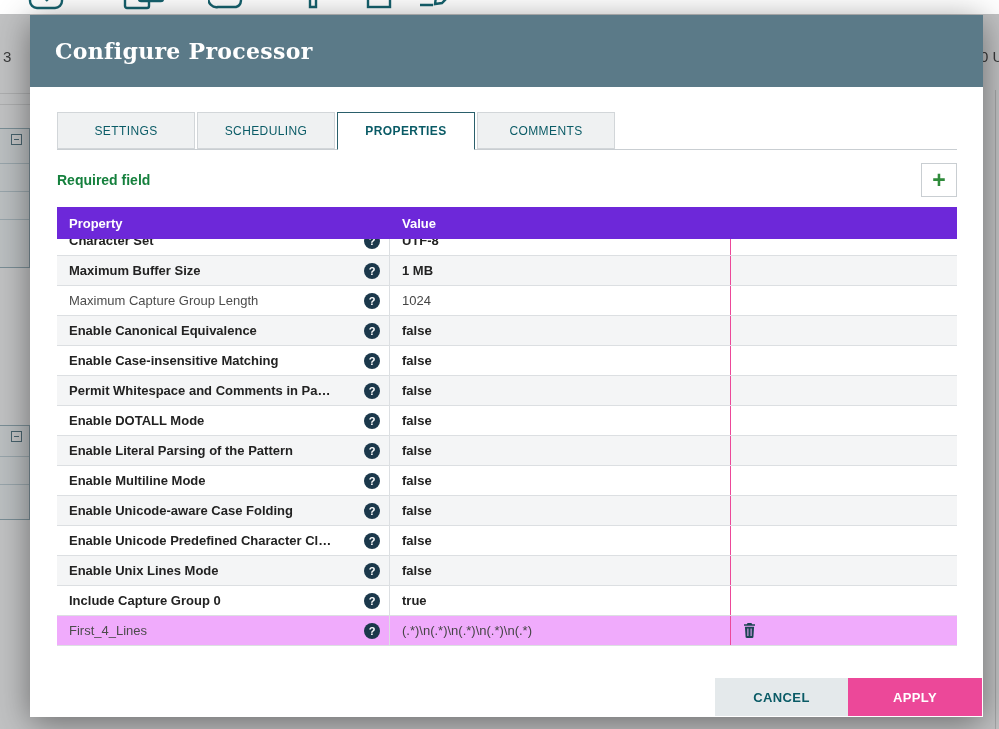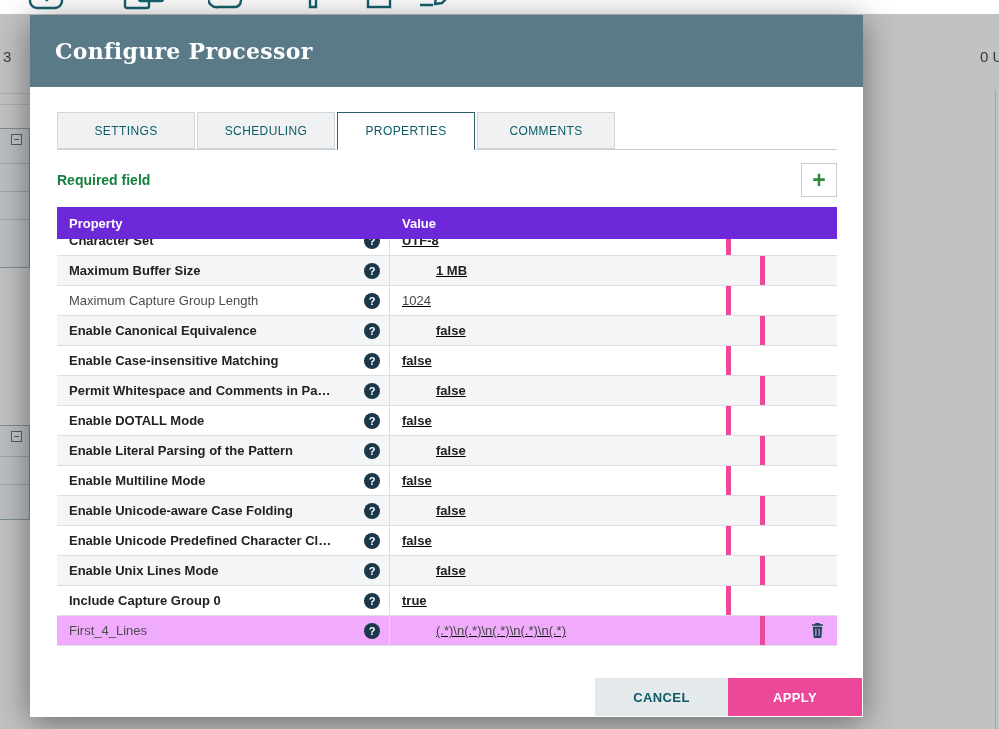--- a/index.html
+++ b/index.html
@@ -19,21 +19,21 @@
   .cbox .inner-line { position:absolute; left:0; right:0; height:1px; background:#c6d6dc; }
   .mini-box { position:absolute; left:11px; width:11px; height:11px; border:1px solid #5a7d8a; background:#fff; }
   .mini-box::after { content:""; position:absolute; left:2px; right:2px; top:4px; height:1px; background:#5a7d8a; }
   .hline { position:absolute; left:0; width:30px; height:1px; background:#e2e2e2; }
   .vline-right { position:absolute; left:995px; top:90px; bottom:0; width:1px; background:#d6d6d6; }
 
   .overlay { position:absolute; left:0; top:14px; right:0; bottom:0; background:rgba(25,28,30,0.26); }
 
   
   .modal {
-    position:absolute; left:30px; top:15px; width:833px; height:702px;
+    position:absolute; left:30px; top:15px; width:953px; height:702px;
     background:#ffffff; box-shadow:0 6px 32px rgba(0,0,0,0.45);
   }
   .modal-header {
     height:72px; background:#5b7a88; display:flex; align-items:center; padding-left:25px;
   }
   .modal-header h1 {
     margin:0; font-family:"DejaVu Serif", serif; font-size:22px; font-weight:bold;
     color:#ffffff; letter-spacing:0.3px;
   }
   .modal-body { position:relative; padding:0 26px 0 27px; }
@@ -41,21 +41,21 @@
   
   .tabs { display:flex; padding-top:25px; border-bottom:1px solid #c9ced2; align-items:flex-end; }
   .tab {
     width:138px; height:37px; line-height:36px; text-align:center;
     background:#eff1f2; border:1px solid #d2d6d9; margin-right:2px;
     font-size:12px; color:#0a5b66; letter-spacing:0.4px; cursor:pointer;
     white-space:nowrap; overflow:hidden;
   }
   .tab.active {
     background:#ffffff; border:1px solid #2a5f6b; border-bottom:1px solid #ffffff;
-    margin-bottom:-1px; height:38px;
+    margin-bottom:-1px; height:38px;font-weight:bold;
   }
 
   
   .req-row { display:flex; justify-content:space-between; align-items:center; margin-top:13px; height:34px; }
   .req-label { font-weight:bold; font-size:14px; color:#15803d; }
   .add-btn {
     width:36px; height:34px; border:1px solid #c9ced2; background:#ffffff;
     display:flex; align-items:center; justify-content:center;
     font-size:23px; font-weight:bold; color:#2f8b3b; cursor:pointer; line-height:1;
   }
@@ -63,25 +63,25 @@
   
   .ptable { margin-top:10px; position:relative; }
   .thead {
     position:relative; z-index:2; display:flex; height:32px; background:#6d28d9;
     color:#ffffff; font-size:13px; font-weight:bold; align-items:center;
   }
   .thead .th1 { width:333px; padding-left:12px; }
   .thead .th2 { width:341px; padding-left:12px; }
   .tbody { position:relative; z-index:1; margin-top:-13px; }
   .prow { display:flex; height:30px; background:#ffffff; border-bottom:1px solid #dcdfe2; }
-  .prow.alt { background:#f4f5f6;gap:34px; }
+  .prow.alt { background:#f4f5f6; }
   .prow.hl  { background:#f0abfc; }
   .cell { display:flex; align-items:center; }
   .cell.prop { width:333px; padding:0 9px 0 12px; border-right:1px solid #dcdfe2; justify-content:space-between; }
-  .cell.val  { width:341px; padding-left:12px; border-right:5px solid #ec4899;text-decoration:underline; }
+  .cell.val  { width:341px; padding-left:12px; border-right:1px solid #ec4899; }
   .cell.extra{ flex:1; padding-left:12px; }
   .pname { font-size:13px; color:#4c4c4c; white-space:nowrap; overflow:hidden; }
   .pname.b { font-weight:bold; color:#222222; }
   .vtext { font-size:13px; color:#454545; white-space:nowrap; overflow:hidden; }
   .vtext.b { font-weight:bold; color:#222222; }
   .help {
     width:16px; height:16px; min-width:16px; border-radius:50%;
     background:#1b384b; color:#ffffff; font-size:11px; font-weight:bold;
     display:flex; align-items:center; justify-content:center; margin-left:8px; cursor:pointer;
   }

